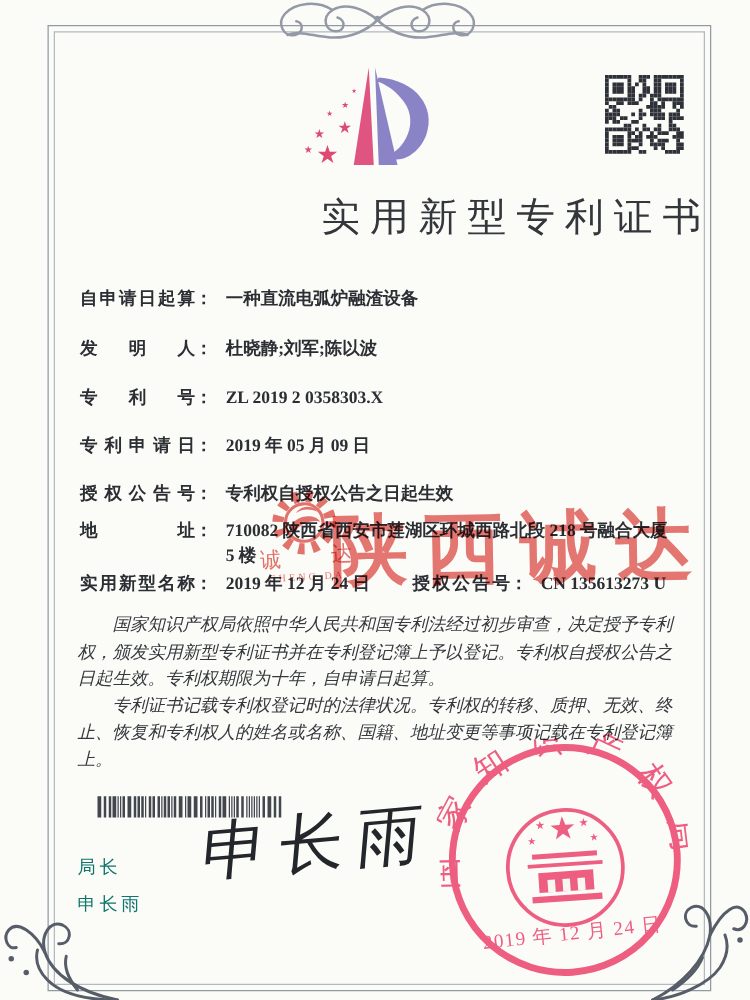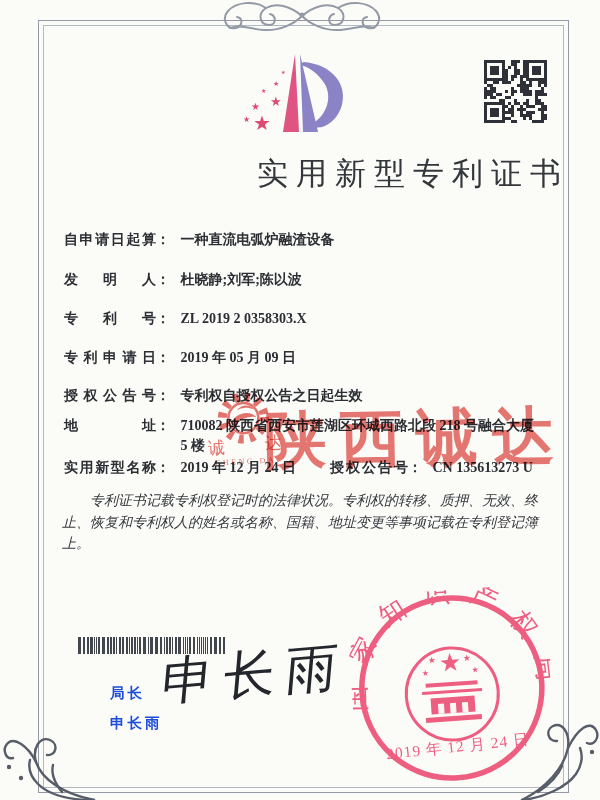--- a/index.html
+++ b/index.html
@@ -30,22 +30,22 @@
   .flabel2{display:inline-block;width:78px;text-align:justify;text-align-last:justify;vertical-align:top;}
   .colon{display:inline-block;vertical-align:top;}
   .fvalue{display:inline-block;margin-left:7px;vertical-align:top;}
   .fvalue.wrap{white-space:normal;width:362px;line-height:20px;}
   .grant2{position:absolute;left:266px;top:0;white-space:nowrap;}
   .bodytext{position:absolute;left:62px;top:490px;width:488px;font-size:14px;line-height:21.5px;
     font-style:italic;color:#35383d;}
   .bodytext p{margin:0;text-indent:2em;}
   .barcode{position:absolute;left:78px;top:637px;width:150px;height:17px;}
   .barcode i{position:absolute;top:0;bottom:0;background:#42474e;}
-  .director{position:absolute;left:62px;top:684px;font-size:14.5px;letter-spacing:3px;font-weight:700;
-    font-family:"Liberation Sans","DejaVu Sans",sans-serif;color:#1d4ed8;margin-left:48px;}
+  .director{position:absolute;left:62px;top:684px;font-size:14.5px;letter-spacing:3px;font-weight:400;
+    font-family:"Liberation Sans","DejaVu Sans",sans-serif;color:#0f766e;}
   .director div{margin-bottom:11px;}
   .autograph{position:absolute;left:162px;top:648px;font-size:52px;letter-spacing:10px;color:#23262b;
     font-family:"DejaVu Sans","Liberation Sans",sans-serif;
     transform:rotate(-5deg) skewX(-10deg);transform-origin:left center;}
   .watermark{position:absolute;left:264px;top:396px;font-size:62px;letter-spacing:14px;font-weight:700;
     font-family:"Liberation Sans","DejaVu Sans",sans-serif;
     color:var(--stamp-red);opacity:.78;mix-blend-mode:multiply;transform:rotate(-1deg);white-space:nowrap;}
   .gear-stamp{position:absolute;left:202px;top:390px;width:85px;height:80px;opacity:.8;
     mix-blend-mode:multiply;transform:rotate(-3deg);}
   .seal{position:absolute;left:352px;top:590px;width:200px;height:200px;opacity:.92;
@@ -389,20 +389,21 @@
     <circle class="gear-stroke" cx="42" cy="28" r="15" stroke-width="2.5"></circle>
     <path class="gear-fill" d="M30,32 C34,22 50,20 55,28 C50,26 36,28 34,37 Z"></path>
     <path class="gear-fill" d="M36,20 C40,14 50,14 53,20 C47,17 41,17 36,20 Z"></path>
     <text class="gear-fill" x="5" y="62" font-size="17">诚</text>
     <text class="gear-fill" x="62" y="60" font-size="17">达</text>
     <text class="gear-fill" x="42" y="74" font-size="8" letter-spacing="2.5" text-anchor="middle">CHENG DA</text>
   </svg>
   <div class="watermark">陕西诚达</div>
 
   <div class="bodytext">
+    <p>国家知识产权局依照中华人民共和国专利法经过初步审查，决定授予专利权，颁发实用新型专利证书并在专利登记簿上予以登记。专利权自授权公告之日起生效。专利权期限为十年，自申请日起算。</p>
     <p>专利证书记载专利权登记时的法律状况。专利权的转移、质押、无效、终止、恢复和专利权人的姓名或名称、国籍、地址变更等事项记载在专利登记簿上。</p>
   </div>
 
   <div class="barcode">
       <i style="left:0px;width:3px"></i>
       <i style="left:5px;width:2px"></i>
       <i style="left:9px;width:2px"></i>
       <i style="left:12px;width:3px"></i>
       <i style="left:16px;width:1px"></i>
       <i style="left:18px;width:1px"></i>

